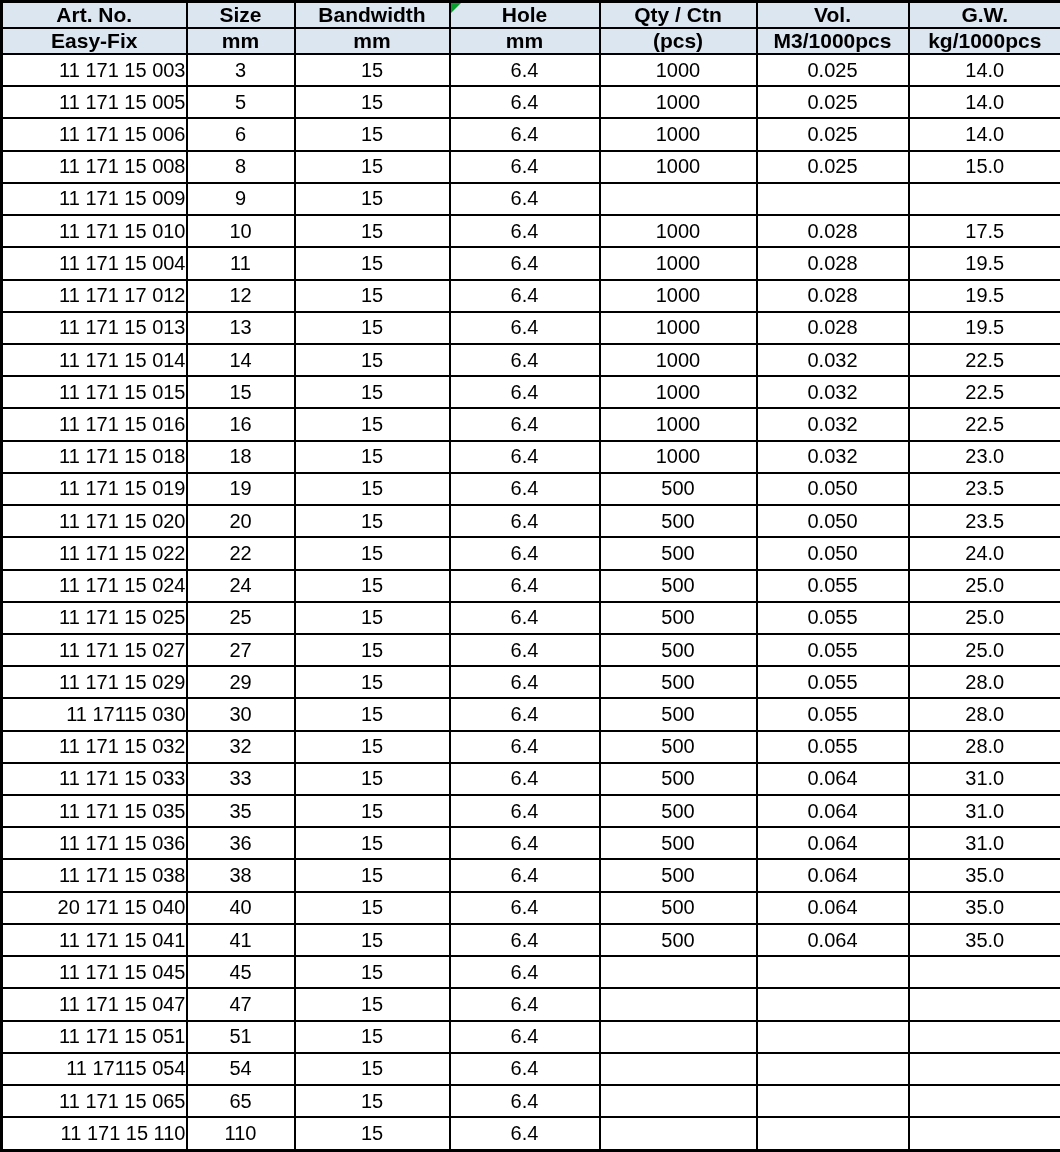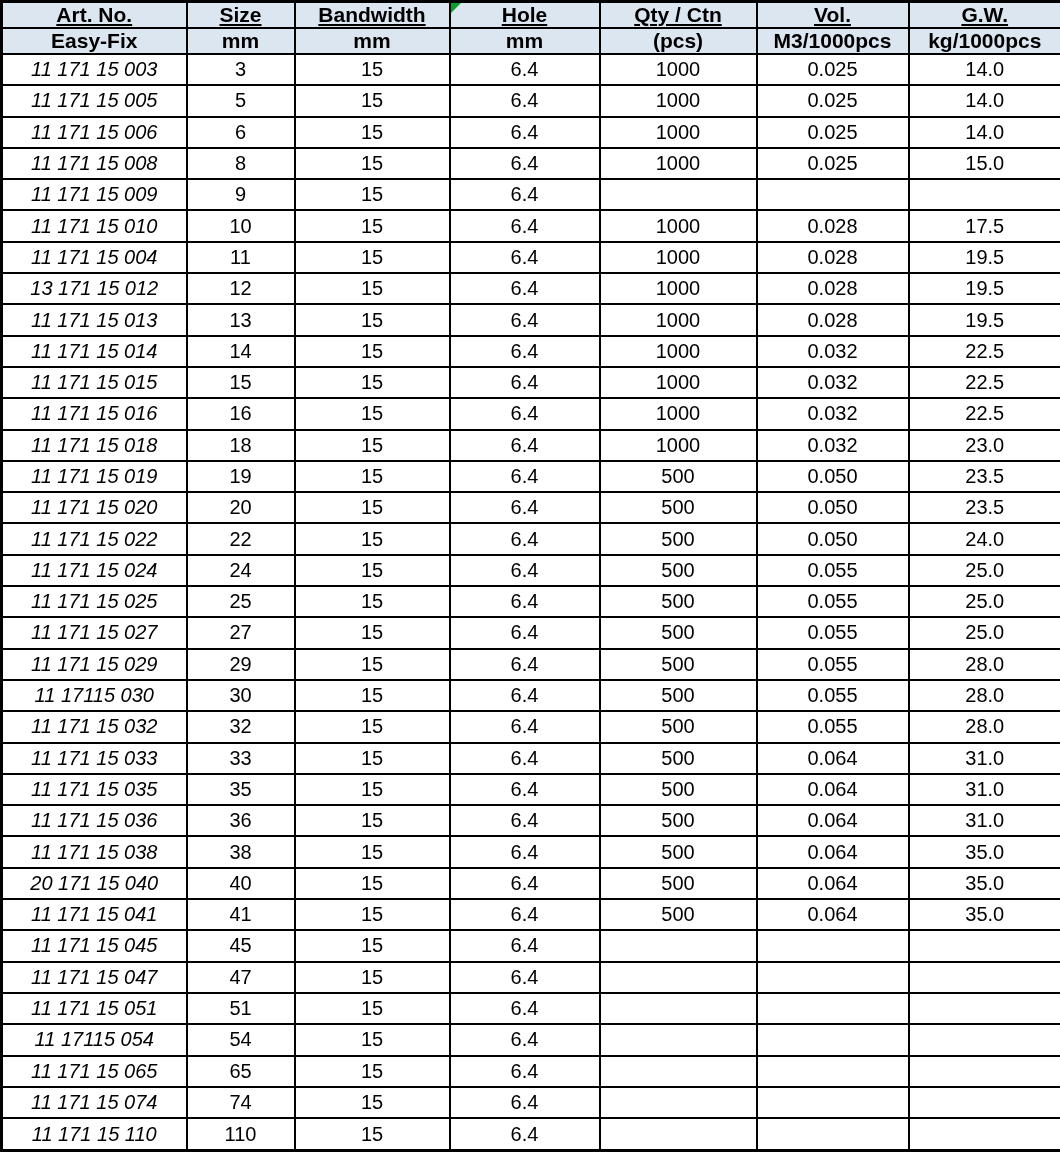--- a/index.html
+++ b/index.html
@@ -21,44 +21,43 @@
     background: #ffffff;
   }
   table.spec-table th,
   table.spec-table td {
     border: 2px solid #000000;
     padding: 0;
     overflow: hidden;
     white-space: nowrap;
     color: #000000;
   }
-  table.spec-table tr:first-child th { border-top-width: 3px; text-decoration: underline; }
+  table.spec-table tr:first-child th { border-top-width: 3px; }
   table.spec-table tr:last-child td { border-bottom-width: 3px; }
   table.spec-table th:first-child,
   table.spec-table td:first-child { border-left-width: 3px; }
   table.spec-table th:last-child,
   table.spec-table td:last-child { border-right-width: 3px; }
 
   thead th {
     background: #dce6f1;
     font-weight: bold;
     font-size: 21px;
     text-align: center;
     vertical-align: middle;
     position: relative;
   }
   tbody td {
     background: #ffffff;
     font-size: 20px;
     vertical-align: middle;
   }
   td.col-artno {
-    text-align: center;
+    text-align: right;
     padding-left: 8px;
-    font-style: italic;
   }
   td.col-center {
     text-align: center;
   }
   .error-indicator {
     position: absolute;
     top: 0;
     left: 0;
     width: 0;
     height: 0;
@@ -161,21 +160,21 @@
         <tr>
           <td class="col-artno">11 171 15 004</td>
           <td class="col-center">11</td>
           <td class="col-center">15</td>
           <td class="col-center">6.4</td>
           <td class="col-center">1000</td>
           <td class="col-center">0.028</td>
           <td class="col-center">19.5</td>
         </tr>
         <tr>
-          <td class="col-artno">13 171 15 012</td>
+          <td class="col-artno">11 171 17 012</td>
           <td class="col-center">12</td>
           <td class="col-center">15</td>
           <td class="col-center">6.4</td>
           <td class="col-center">1000</td>
           <td class="col-center">0.028</td>
           <td class="col-center">19.5</td>
         </tr>
         <tr>
           <td class="col-artno">11 171 15 013</td>
           <td class="col-center">13</td>
@@ -388,29 +387,20 @@
           <td class="col-center">54</td>
           <td class="col-center">15</td>
           <td class="col-center">6.4</td>
           <td class="col-center"></td>
           <td class="col-center"></td>
           <td class="col-center"></td>
         </tr>
         <tr>
           <td class="col-artno">11 171 15 065</td>
           <td class="col-center">65</td>
-          <td class="col-center">15</td>
-          <td class="col-center">6.4</td>
-          <td class="col-center"></td>
-          <td class="col-center"></td>
-          <td class="col-center"></td>
-        </tr>
-        <tr>
-          <td class="col-artno">11 171 15 074</td>
-          <td class="col-center">74</td>
           <td class="col-center">15</td>
           <td class="col-center">6.4</td>
           <td class="col-center"></td>
           <td class="col-center"></td>
           <td class="col-center"></td>
         </tr>
         <tr>
           <td class="col-artno">11 171 15 110</td>
           <td class="col-center">110</td>
           <td class="col-center">15</td>

